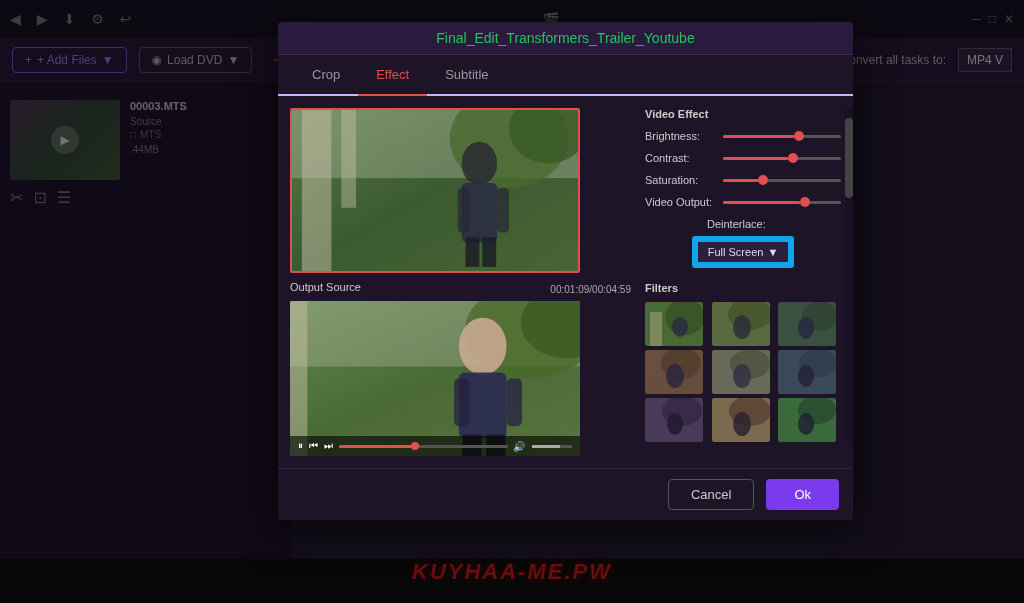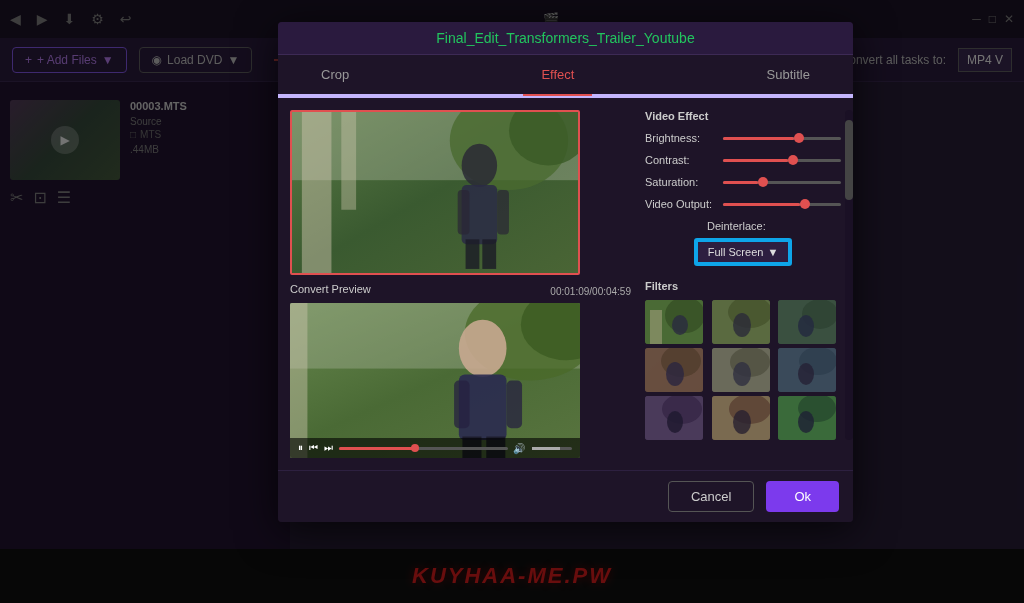--- a/index.html
+++ b/index.html
@@ -180,23 +180,22 @@
     }
 
     .dialog-title {
       color: #22c55e;
       font-size: 14px;
     }
 
     .dialog-tabs {
       display: flex;
       background: #1e1428;
-      border-bottom: 4px solid #c4b5fd;
-      padding: 0 25px;
-      justify-content: space-between;
+      border-bottom: 2px solid #c4b5fd;
+      padding: 0 16px;
     }
 
     .dialog-tab {
       padding: 12px 18px;
       color: #999;
       font-size: 13px;
       cursor: pointer;
       position: relative;
     }
 
@@ -389,21 +388,21 @@
     }
 
     .deinterlace-label {
       color: #ccc;
       font-size: 11px;
       width: 72px;
     }
 
     .deinterlace-select {
       background: #2d1e40;
-      border: 4px solid #0ea5e9;
+      border: 6px solid #0ea5e9;
       color: #ddd;
       padding: 4px 10px;
       font-size: 11px;
       border-radius: 3px;
       display: flex;
       align-items: center;
       gap: 4px;
       cursor: pointer;
     }
 
@@ -470,24 +469,24 @@
       border-radius: 4px;
       font-size: 13px;
       cursor: pointer;
     }
 
     
     .watermark-bar {
       position: absolute;
       bottom: 0;
       left: 0; right: 0;
-      height: 54px;
+      height: 44px;
       background: #111;
       display: flex;
-      align-items: center;
+      align-items: flex-start;
       justify-content: center;
       z-index: 5;
     }
 
     .watermark-text {
       color: #e82020;
       font-size: 22px;
       font-weight: 900;
       font-style: italic;
       letter-spacing: 2px;
@@ -628,21 +627,21 @@
               <rect x="208" y="80" width="12" height="45" rx="4" fill="#2a2535" opacity="0.7"></rect>
               <rect x="176" y="130" width="14" height="30" fill="#1a1a25" opacity="0.8"></rect>
               <rect x="193" y="130" width="14" height="30" fill="#1a1a25" opacity="0.8"></rect>
             </svg>
           </div>
         </div>
       </div>
 
       <div>
         <div style="display:flex;justify-content:space-between;align-items:center;margin-bottom:4px;">
-          <span class="preview-label">Convert Preview</span>
+          <span class="preview-label">Output Source</span>
           <span class="timestamp">00:01:09/00:04:59</span>
         </div>
         <div class="output-preview-video">
           <svg width="100%" height="100%" viewBox="0 0 290 130" preserveAspectRatio="xMidYMid slice">
             <defs>
               <linearGradient id="bg2" x1="0%" y1="0%" x2="100%" y2="100%">
                 <stop offset="0%" style="stop-color:#6a8a50"></stop>
                 <stop offset="50%" style="stop-color:#4a6a35"></stop>
                 <stop offset="100%" style="stop-color:#5a7540"></stop>
               </linearGradient>

